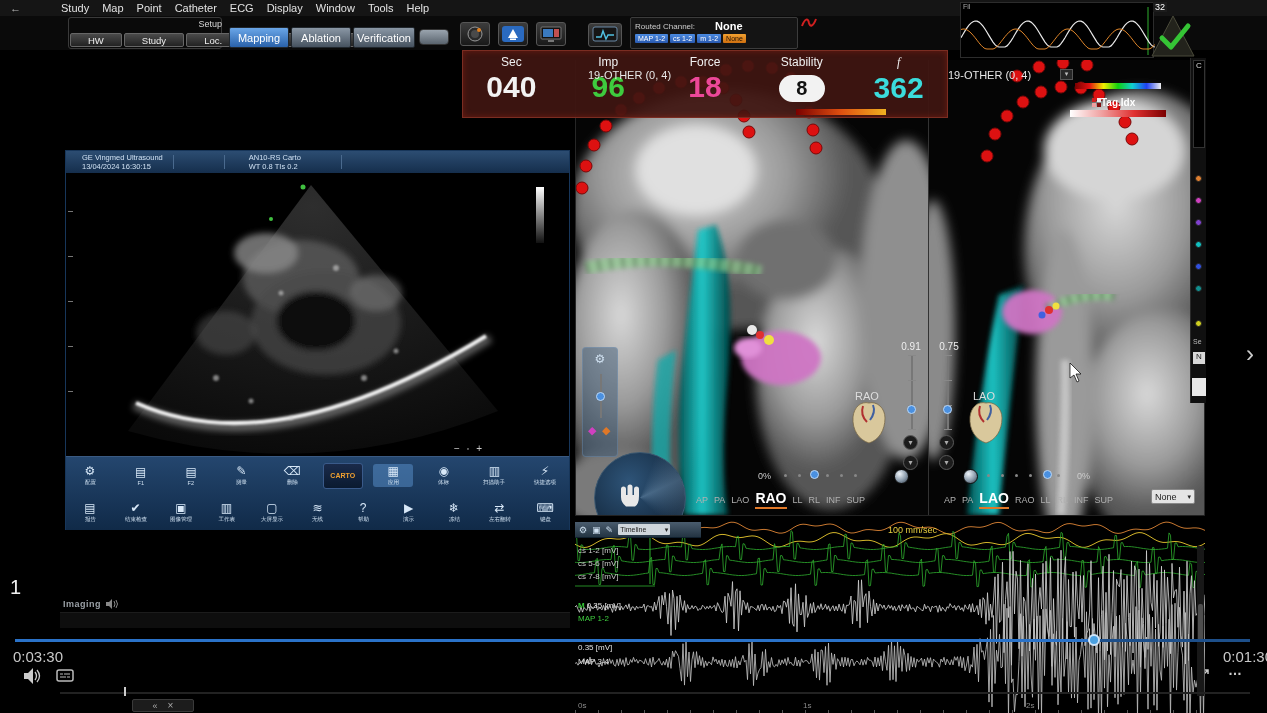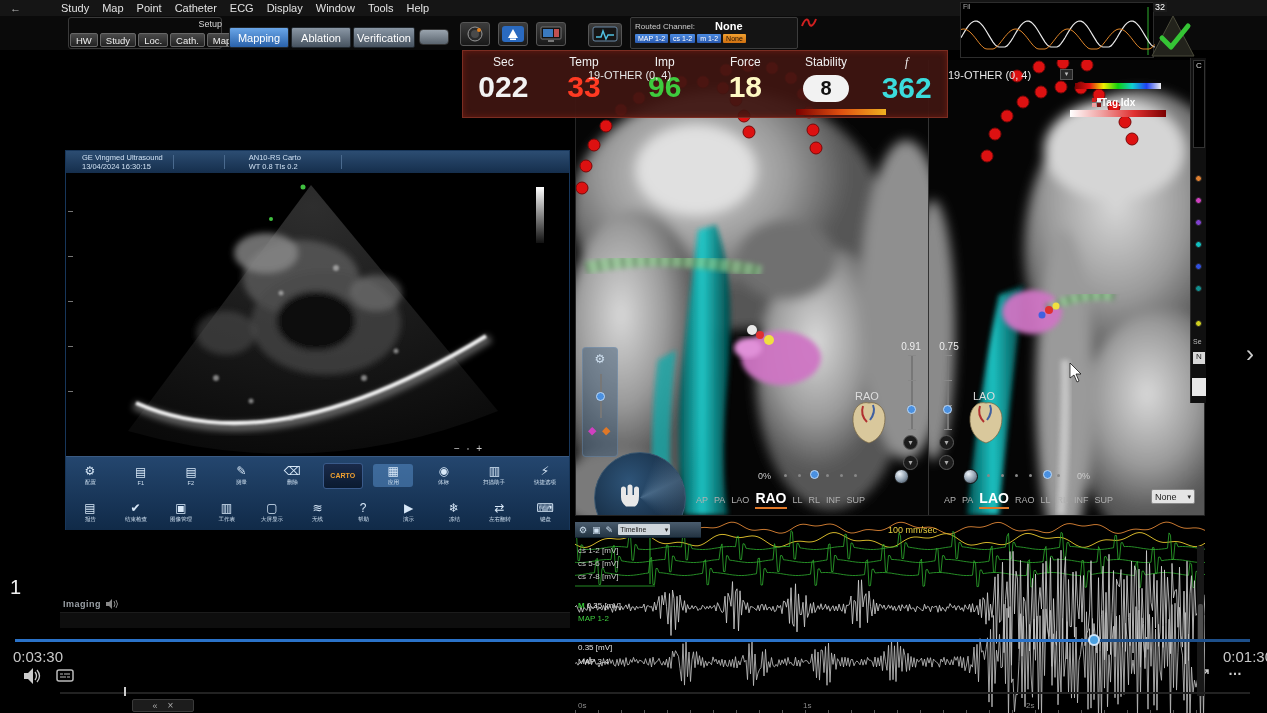--- a/index.html
+++ b/index.html
@@ -7,21 +7,21 @@
 body{font-family:"Liberation Sans","DejaVu Sans",sans-serif;color:#ddd;-webkit-user-select:none;user-select:none}
 #screen{position:relative;width:1267px;height:713px;background:#000;overflow:hidden}
 .r{position:absolute}
 .flex{display:flex;align-items:center}
 
 #menubar{left:0;top:0;width:1267px;height:16px;background:#151515;display:flex;align-items:center}
 .mb-item{font-size:11px;color:#e2e2e2;margin-right:13px;cursor:default}
 #toolstrip{left:0;top:16px;width:1267px;height:34px;background:#0a0a0a}
 .sgroup{border:1px solid #3a3a3a;border-radius:3px}
 .setup-label{font-size:9px;color:#d8d8d8;text-align:right}
-.sbtn{height:14px;padding:0 5px;font-size:9.5px;color:#eee;background:linear-gradient(#4a4a4a,#222);border:1px solid #666;border-radius:2px;display:inline-flex;align-items:center;margin-right:2px}
+.sbtn{height:14px;padding:0 17px;font-size:9.5px;color:#eee;background:linear-gradient(#4a4a4a,#222);border:1px solid #666;border-radius:2px;display:inline-flex;align-items:center;margin-right:2px}
 .mode{width:60px;height:21px;font-size:11px;display:flex;align-items:center;justify-content:center;color:#fff;background:linear-gradient(#8a97a5,#46525f);border:1px solid #20262c;border-radius:2px}
 .mode.active{background:linear-gradient(#6aa6e8,#2a62aa)}
 .iconbtn{width:30px;height:24px;display:flex;align-items:center;justify-content:center;background:linear-gradient(#3c3c3c,#191919);border:1px solid #565656;border-radius:3px}
 #routed{background:#141414;border:1px solid #3c3c3c;border-radius:2px;padding:2px 4px}
 .chip{font-size:7px;color:#fff;background:linear-gradient(#4a8ae0,#2a5ab0);padding:0 3px;height:9px;line-height:9px;border-radius:1px;margin-right:2px}
 .chip.accent{background:linear-gradient(#f0a030,#d07010);color:#201000}
 
 #stats-bar{left:462px;top:50px;width:486px;height:68px;background:rgba(64,22,17,.93);border:1px solid #7a2d22;box-shadow:0 0 6px rgba(200,40,20,.35) inset;display:flex;z-index:20}
 .stat-col{flex:1;display:flex;flex-direction:column;align-items:center;padding-top:4px;gap:3px}
 .stat-label{font-size:12px;color:#f0f0f0}
@@ -382,33 +382,29 @@
         <polygon points="1,0 1,15 5,12 8,19 10,18 7,11 12,11" fill="#fff" stroke="#000" stroke-width="0.7"></polygon>
       </svg>
   </div>
 
   <div class="r view-title" style="left:588px;top:69px">19-OTHER (0, 4)</div>
   <div class="r view-title" style="left:948px;top:69px">19-OTHER (0, 4)</div>
 
   <div id="stats-bar" class="r">
     <div class="stat-col">
       <div class="stat-label">Sec</div>
-      <div class="stat-value" style="color: rgb(242, 242, 242);">022</div>
-    </div>
-    <div class="stat-col">
-      <div class="stat-label">Temp</div>
-      <div class="stat-value" style="color: rgb(255, 58, 34);">33</div>
+      <div class="stat-value" style="color: rgb(242, 242, 242);">040</div>
     </div>
     <div class="stat-col">
       <div class="stat-label">Imp</div>
       <div class="stat-value" style="color: rgb(62, 203, 62);">96</div>
     </div>
     <div class="stat-col">
       <div class="stat-label">Force</div>
-      <div class="stat-value" style="color: #fef9c3;">18</div>
+      <div class="stat-value" style="color: #ec4899;">18</div>
     </div>
     <div class="stat-col">
       <div class="stat-label">Stability</div>
       <div class="stat-pill">
           <span style="color: rgb(17, 17, 17);">8</span>
         </div>
     </div>
     <div class="stat-col">
       <div class="stat-label italic">f</div>
       <div class="stat-value" style="color: rgb(59, 220, 220);">362</div>

